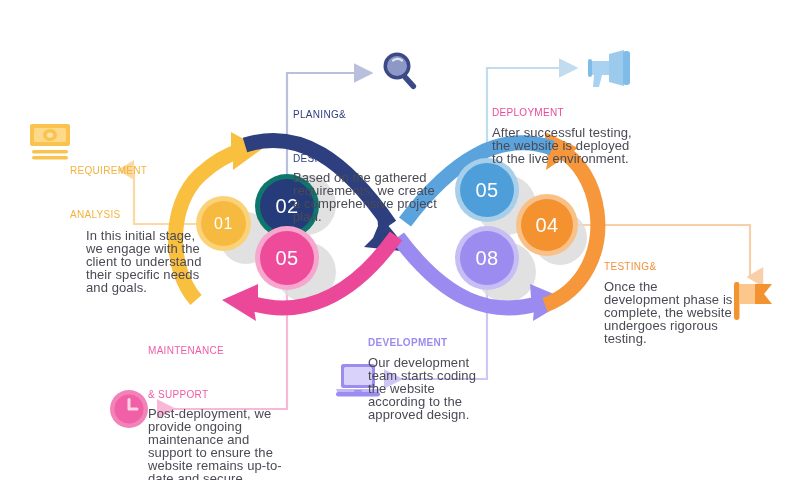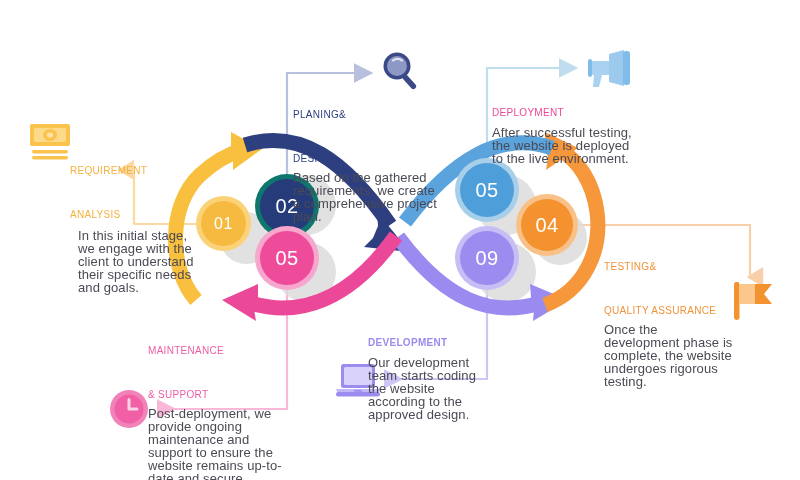--- a/index.html
+++ b/index.html
@@ -117,21 +117,21 @@
   </div>
 
   <div class="circ" style="left:455px;top:158px;width:64px;height:64px;background:#a8cfe9;">
     <div class="circ" style="left:5px;top:5px;width:54px;height:54px;background:#4e9ed9;">
       <span class="num">05</span>
     </div>
   </div>
 
   <div class="circ" style="left:455px;top:226px;width:64px;height:64px;background:#c7bef6;">
     <div class="circ" style="left:5px;top:5px;width:54px;height:54px;background:#9c8cef;">
-      <span class="num">09</span>
+      <span class="num">08</span>
     </div>
   </div>
 
   <div class="circ" style="left:516px;top:194px;width:62px;height:62px;background:#f9c188;">
     <div class="circ" style="left:5px;top:5px;width:52px;height:52px;background:#f3922f;">
       <span class="num">04</span>
     </div>
   </div>
 
   <svg style="position:absolute;left:28px;top:120px;" width="44" height="44" viewBox="0 0 44 44">
@@ -174,37 +174,36 @@
 
   <svg style="position:absolute;left:108px;top:388px;" width="42" height="42" viewBox="0 0 42 42">
     <circle cx="21" cy="21" r="19" fill="#f183b9"></circle>
     <circle cx="21" cy="21" r="14.5" fill="#f15fa7"></circle>
     <path d="M21 11.5 L21 21 L29 21" stroke="#fbd3e7" stroke-width="3" fill="none" stroke-linecap="round" stroke-linejoin="round"></path>
   </svg>
 
   <div class="txt" style="left:70px;top:136px;width:125px;">
     <div class="ttl" style="color:#f2b23c;">REQUIREMENT</div>
     <div class="ttl" style="color:#f2b23c;">ANALYSIS</div>
-    <div class="body" style="width:118px;margin-top:6px;margin-left:8px;">In this initial stage, we engage with the client to understand their specific needs and goals.</div>
+    <div class="body" style="width:118px;margin-top:6px;margin-left:16px;">In this initial stage, we engage with the client to understand their specific needs and goals.</div>
   </div>
 
   <div class="txt" style="left:293px;top:80px;width:150px;">
     <div class="ttl" style="color:#2e3f7f;">PLANING&amp;</div>
     <div class="ttl" style="color:#2e3f7f;">DESIGN</div>
     <div class="body" style="width:148px;">Based on the gathered requirements, we create a comprehensive project plan.</div>
   </div>
 
   <div class="txt" style="left:492px;top:78px;width:150px;">
     <div class="ttl" style="color:#ec4899;">DEPLOYMENT</div>
     <div class="body" style="width:143px;">After successful testing, the website is deployed to the live environment.</div>
   </div>
 
   <div class="txt" style="left:604px;top:232px;width:150px;">
     <div class="ttl" style="color:#f0923a;">TESTING&amp;</div>
-    <div class="ttl" style="color:#f0923a;">QUALITY ASSURANCE</div>
     <div class="body" style="width:132px;">Once the development phase is complete, the website undergoes rigorous testing.</div>
   </div>
 
   <div class="txt" style="left:368px;top:308px;width:150px;">
     <div class="ttl" style="color:#9b8bf0;font-weight:bold;">DEVELOPMENT</div>
     <div class="body" style="width:115px;">Our development team starts coding the website according to the approved design.</div>
   </div>
 
   <div class="txt" style="left:148px;top:316px;width:160px;">
     <div class="ttl" style="color:#ef5ca5;">MAINTENANCE</div>

